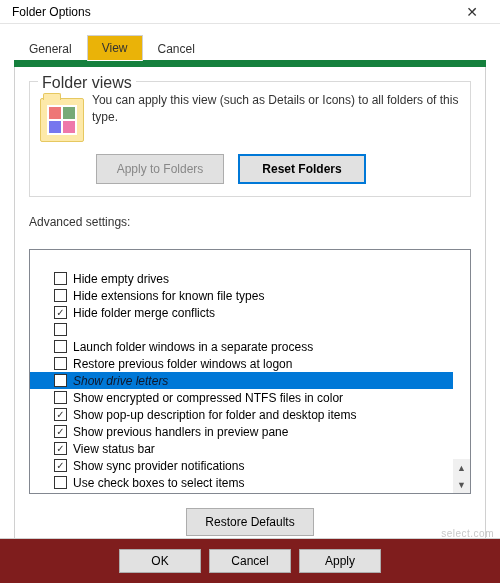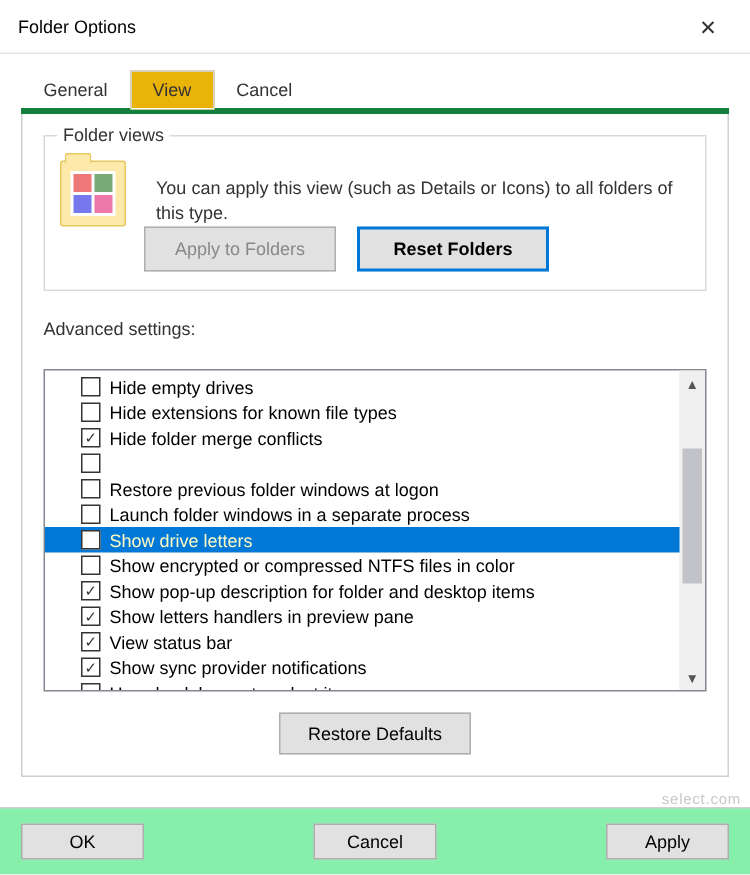--- a/index.html
+++ b/index.html
@@ -9,40 +9,41 @@
       background: #fff;
       width: 500px;
       height: 583px;
       overflow: hidden;
       position: relative;
     }
     .titlebar {
       display: flex;
       align-items: center;
       justify-content: space-between;
-      height: 36px;
+      height: 24px;
       padding: 0 8px 0 12px;
       border-bottom: 1px solid #e4e4e4;
     }
     .titlebar-title { font-size: 12px; color: #000; }
     .close-btn {
       width: 40px;
       height: 28px;
       display: flex;
       align-items: center;
       justify-content: center;
       cursor: pointer;
       font-size: 14px;
       color: #333;
     }
     .content { padding: 10px 14px 0 14px; }
     .tabs {
       display: flex;
-      border-bottom: 4px solid #15803d;
+      border-bottom: 7px solid #15803d;
       margin-bottom: 0;
+      align-items: flex-end;
     }
     .tab {
       padding: 5px 14px 5px 14px;
       border: 1px solid transparent;
       border-bottom: none;
       cursor: pointer;
       position: relative;
       top: 1px;
       color: #333;
     }
@@ -61,27 +62,26 @@
       padding: 10px 10px 12px 10px;
       margin-bottom: 18px;
       position: relative;
     }
     .fieldset-label {
       position: absolute;
       top: -8px;
       left: 8px;
       background: #fff;
       padding: 0 4px;
-      font-size: 12px;
+      font-size: 16px;
       color: #333;
     }
     .folderviews-row {
       display: flex;
-      gap: 20px;
-      align-items: flex-end;
+      gap: 8px;
     }
     .folder-icon {
       width: 44px;
       height: 44px;
       background: #fde9a9;
       border: 1px solid #e6c860;
       border-radius: 2px;
       position: relative;
       margin-top: 6px;
       flex-shrink: 0;
@@ -111,20 +111,21 @@
     .folder-icon .grid span:nth-child(3) { background: #77e; }
     .folder-icon .grid span:nth-child(4) { background: #e7a; }
     .folderviews-text {
       flex: 1;
       color: #333;
       line-height: 1.4;
     }
     .folderviews-buttons {
       display: flex;
       gap: 14px;
+      margin-top: 12px;
       margin-left: 56px;
     }
     .btn {
       padding: 6px 14px;
       border: 1px solid #adadad;
       background: #e1e1e1;
       cursor: pointer;
       font-size: 12px;
       min-width: 128px;
       text-align: center;
@@ -137,42 +138,44 @@
       border: 2px solid #0078d7;
       background: #e1e1e1;
       font-weight: bold;
     }
     .advanced-label {
       margin-bottom: 20px;
       color: #333;
     }
     .listbox-wrap {
       border: 1px solid #828790;
-      height: 215px;
+      height: 245px;
       display: flex;
       overflow: hidden;
       background: #fff;
+      align-items: flex-end;
     }
     .listbox {
       flex: 1;
       overflow-y: auto;
       padding: 2px 0;
     }
     .list-item {
       display: flex;
       align-items: center;
       gap: 6px;
       padding: 0 6px 0 24px;
       height: 17px;
       cursor: pointer;
       white-space: nowrap;
     }
     .list-item.selected {
       background: #0078d7;
-      color: #fef9c3;
+      color: #0f172a;
+      font-style: italic;
     }
     .checkbox {
       width: 13px;
       height: 13px;
       border: 1px solid #333;
       background: #fff;
       flex-shrink: 0;
       display: flex;
       align-items: center;
       justify-content: center;
@@ -194,24 +197,24 @@
     }
     .sb-track { flex:1; background:#f0f0f0; position:relative; }
     .sb-thumb { position:absolute; left:2px; right:2px; top:35px; height:90px; background:#c2c3c9; }
     .restore-row {
       display: flex;
       justify-content: center;
       margin-top: 14px;
     }
     .bottom-bar {
       display: flex;
-      justify-content: space-between;
+      justify-content: center;
       gap: 8px;
       padding: 10px 14px;
-      background: #86efac;
+      background: #7f1d1d;
       border-top: 1px solid #d0d0d0;
       position: absolute;
       bottom: 0; left: 0; right: 0;
     }
     .bottom-bar .btn { min-width: 82px; padding: 4px 10px; }
     .watermark {
       position: absolute;
       bottom: 44px;
       right: 6px;
       font-size: 10px;
@@ -271,41 +274,41 @@
           </div>
           <div class="list-item">
             <span class="checkbox">✓</span>
             <span>Hide folder merge conflicts</span>
           </div>
           <div class="list-item">
             <span class="checkbox"></span>
           </div>
           <div class="list-item">
             <span class="checkbox"></span>
+            <span>Launch folder windows in a separate process</span>
+          </div>
+          <div class="list-item">
+            <span class="checkbox"></span>
             <span>Restore previous folder windows at logon</span>
           </div>
-          <div class="list-item">
-            <span class="checkbox"></span>
-            <span>Launch folder windows in a separate process</span>
-          </div>
           <div class="list-item selected">
             <span class="checkbox"></span>
             <span>Show drive letters</span>
           </div>
           <div class="list-item">
             <span class="checkbox"></span>
             <span>Show encrypted or compressed NTFS files in color</span>
           </div>
           <div class="list-item">
             <span class="checkbox">✓</span>
             <span>Show pop-up description for folder and desktop items</span>
           </div>
           <div class="list-item">
             <span class="checkbox">✓</span>
-            <span>Show letters handlers in preview pane</span>
+            <span>Show previous handlers in preview pane</span>
           </div>
           <div class="list-item">
             <span class="checkbox">✓</span>
             <span>View status bar</span>
           </div>
           <div class="list-item">
             <span class="checkbox">✓</span>
             <span>Show sync provider notifications</span>
           </div>
           <div class="list-item">

